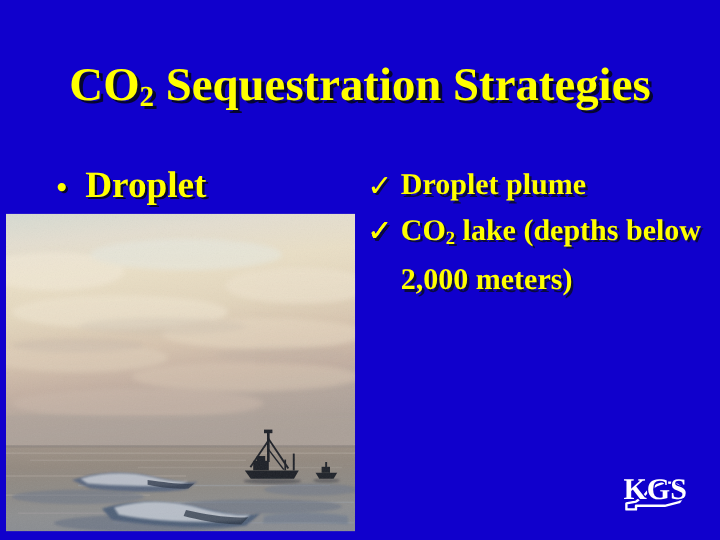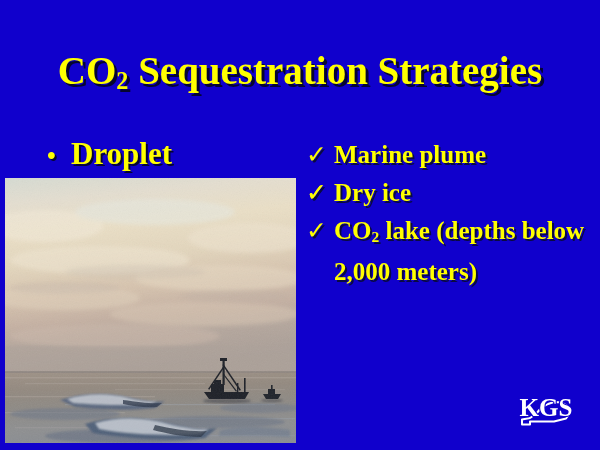--- a/index.html
+++ b/index.html
@@ -245,30 +245,29 @@
       <ellipse cx="267" cy="222.5" rx="11" ry="1.8" fill="#2a2f3a" opacity="0.4" filter="url(#soft2)"></ellipse>
 
       <rect x="0" y="0" width="291" height="265" filter="url(#grain)" fill="#8a8275" opacity="0.5"></rect>
     </svg>
   </div>
 
   <div class="checklist">
 
     <div class="check-item">
       <span class="check-mark">✓</span>
-      <span class="check-text"><span>Marine plume</span></span>
-    </div>
-
-    <div class="check-item">
-      <span class="check-mark">✓</span>
-    </div>
-
-    <div class="check-item">
-      <span class="check-mark">✓</span>
-      <span class="check-text"><span>Dry ice</span></span>
+      <span class="check-text"><span>Droplet plume</span></span>
+    </div>
+
+    <div class="check-item">
+      <span class="check-mark">✓</span>
+    </div>
+
+    <div class="check-item">
+      <span class="check-mark">✓</span>
     </div>
 
     <div class="check-item">
       <span class="check-mark">✓</span>
       <span class="check-text"><span>CO</span><sub>2</sub><span> lake (depths below 2,000 meters)</span></span>
     </div>
 
   </div>
 
   <div class="logo">

